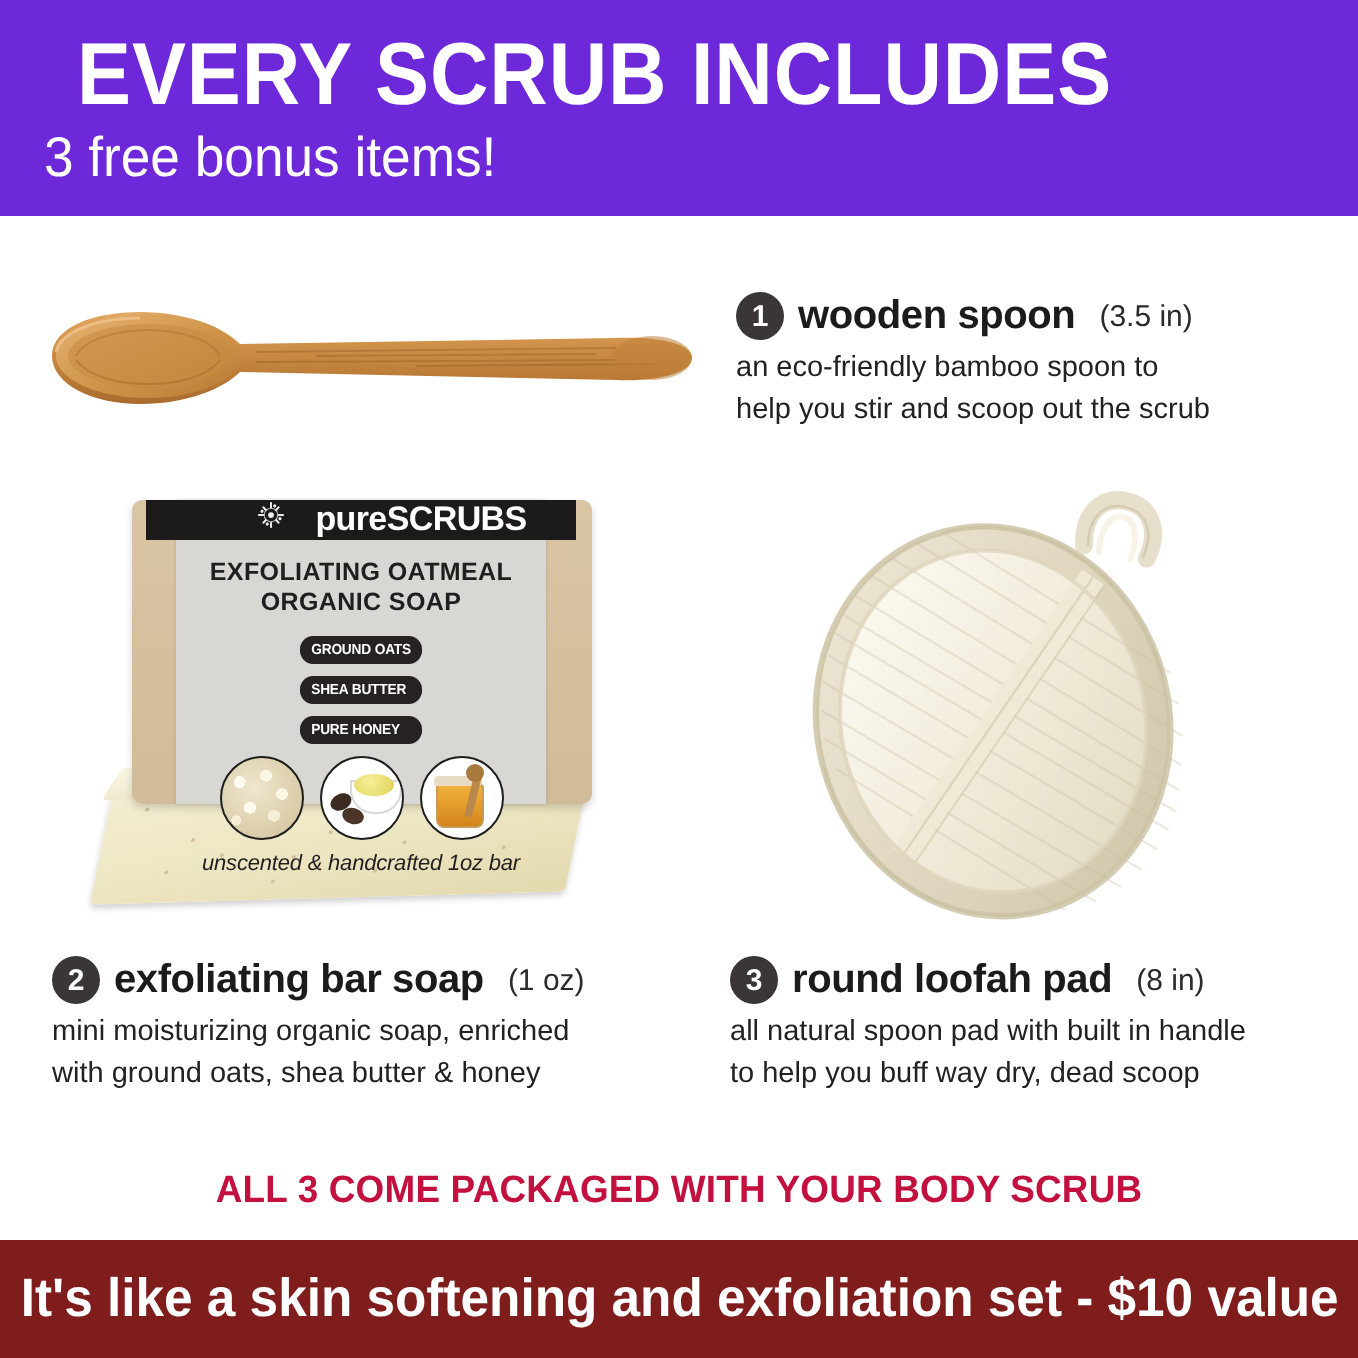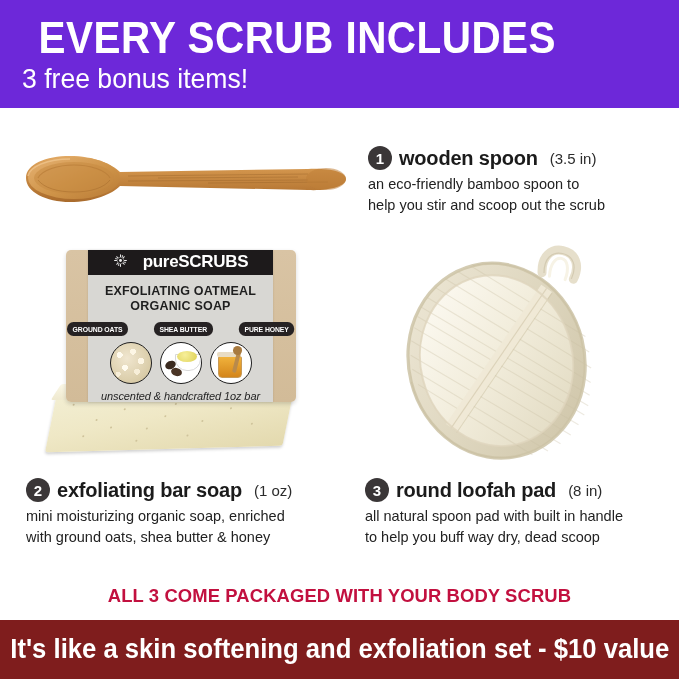--- a/index.html
+++ b/index.html
@@ -97,32 +97,32 @@
     box-shadow:0 2px 4px rgba(0,0,0,.16);
   }
   .label{
     position:absolute;left:22px;top:0px;width:185px;height:152px;
     background:#d8d7d3;
     display:flex;flex-direction:column;align-items:center;
     box-shadow:0 0 2px rgba(0,0,0,.12);
   }
   .label-top{
     width:100%;height:40px;background:#1d1a1b;
-    display:flex;align-items:center;justify-content:center;gap:15px;
+    display:flex;align-items:center;justify-content:center;gap:15px;padding-left:30px;
   }
   .brand{
     color:#fff;font-size:17px;font-weight:bold;letter-spacing:-0.3px;
   }
   .mandala{flex:0 0 auto;}
   .label-h1{
     margin-top:9px;
     font-size:12.5px;font-weight:bold;color:#1f1f1f;letter-spacing:0.2px;
     text-align:center;line-height:1.22;
   }
-  .pills{display:flex;gap:22px;margin-top:8px;}
+  .pills{display:flex;gap:6px;margin-top:8px;flex-direction:column;}
   .pill{
     background:#262223;color:#fff;border-radius:9px;
     font-size:7.3px;font-weight:bold;letter-spacing:-0.1px;
     padding:2.5px 6px;white-space:nowrap;
     transform:scaleX(0.94);
   }
   .circles{display:flex;gap:8px;margin-top:6px;}
   .circ{
     width:40px;height:40px;border-radius:50%;
     border:1.4px solid #1f1f1f;background:#fff;

